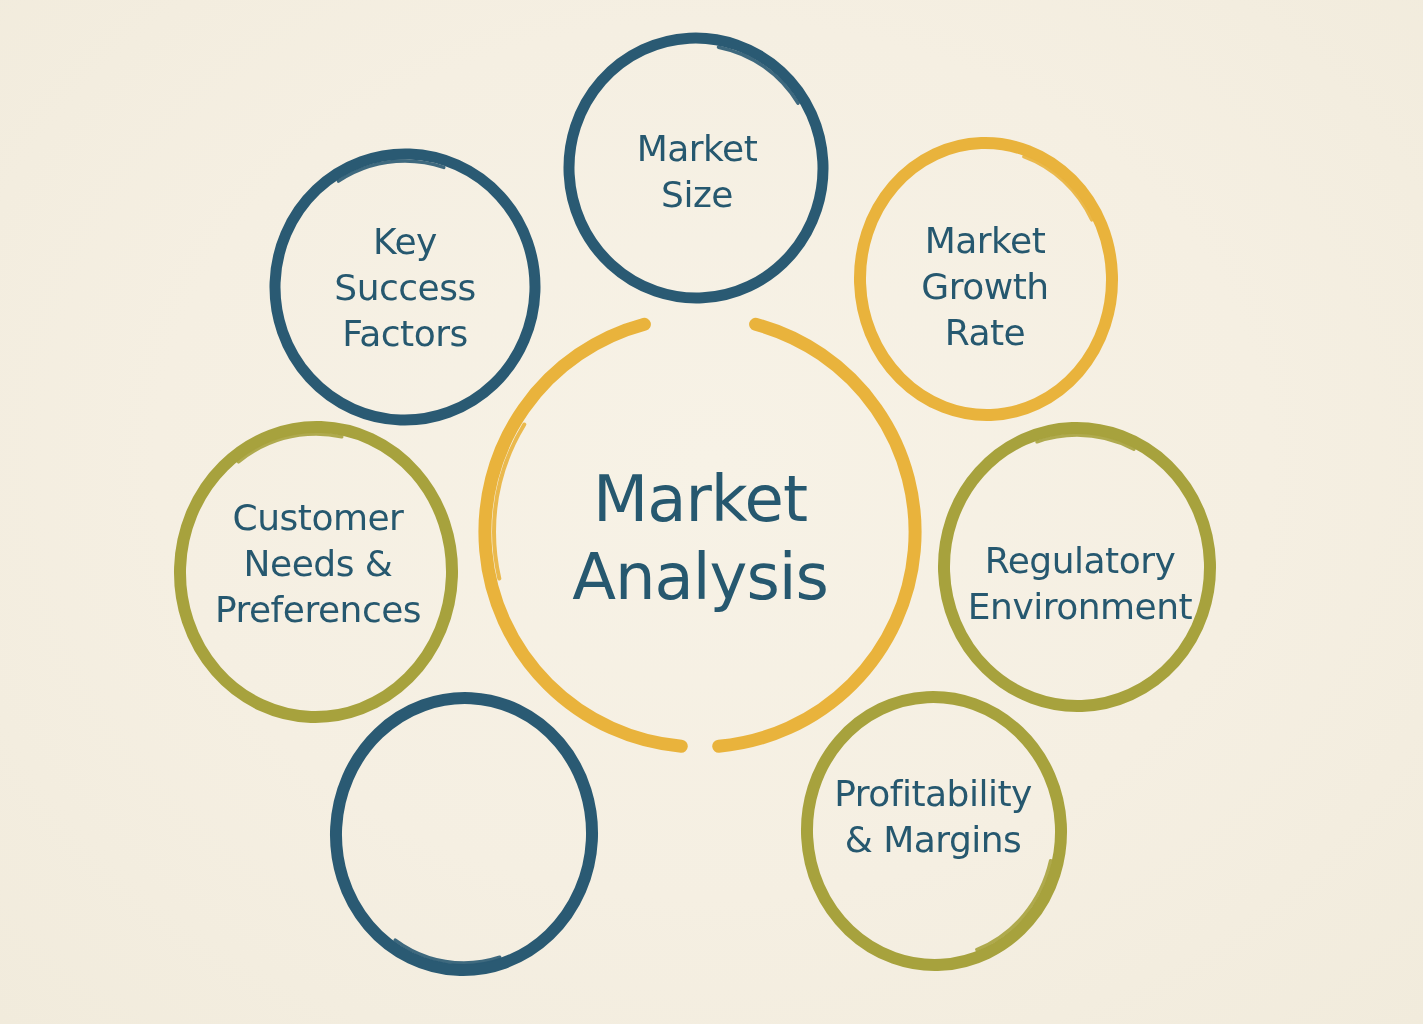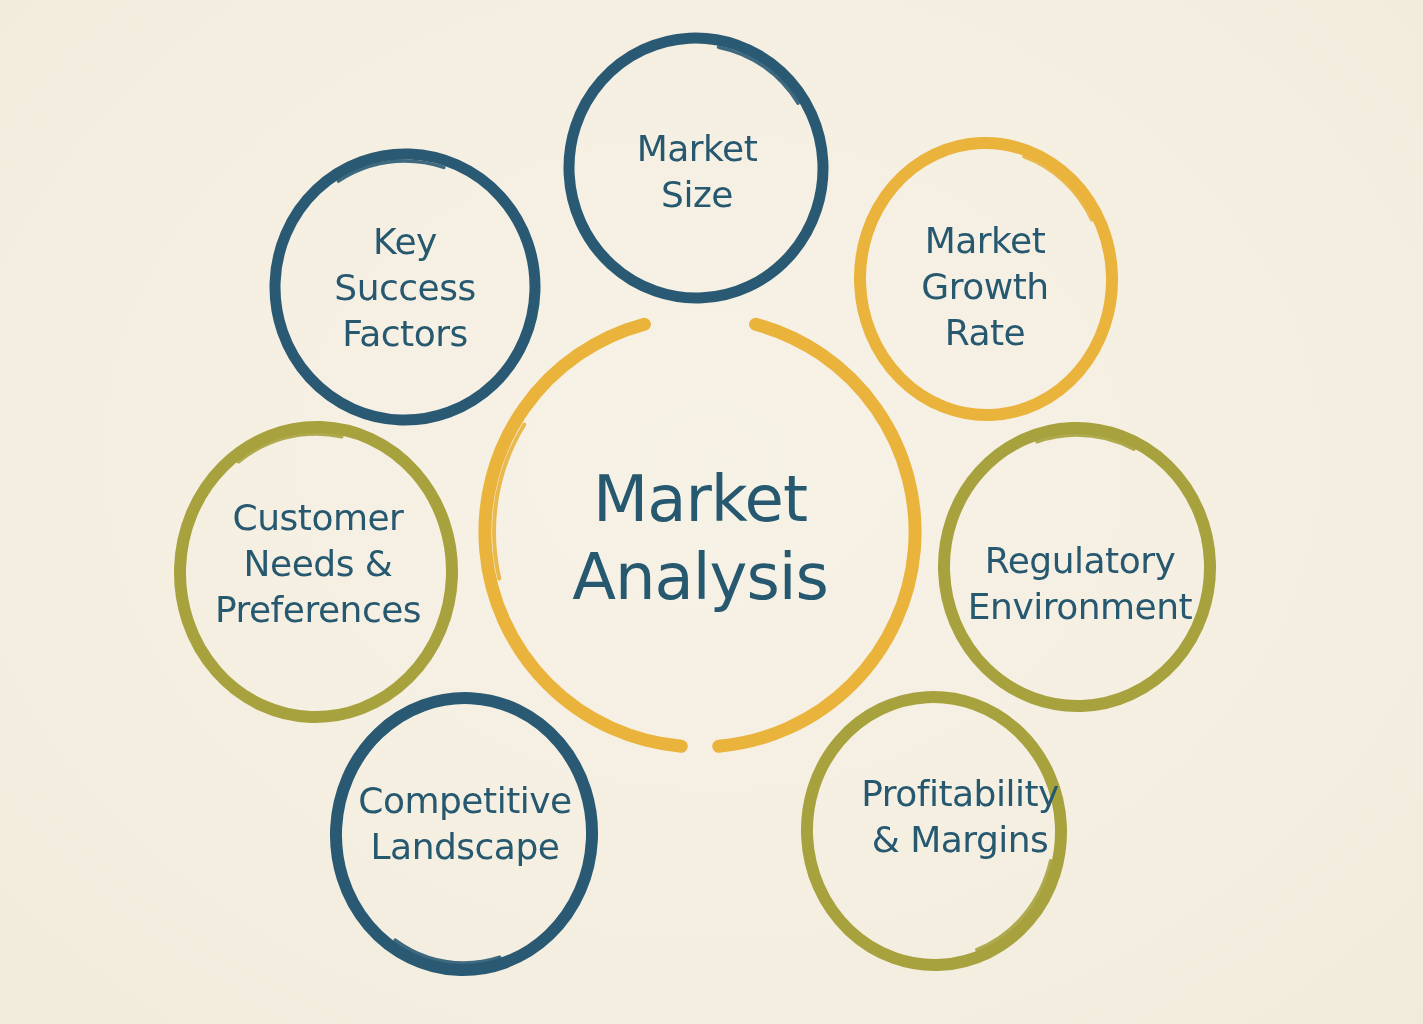--- a/index.html
+++ b/index.html
@@ -83,17 +83,16 @@
   <div class="label sat" style="left:697px; top:172px;">Market<br>Size</div>
 
   <div class="label sat" style="left:405px; top:288px;">Key<br>Success<br>Factors</div>
 
   <div class="label sat" style="left:985px; top:287px;">Market<br>Growth<br>Rate</div>
 
   <div class="label sat" style="left:318px; top:564px;">Customer<br>Needs &amp;<br>Preferences</div>
 
   <div class="label sat" style="left:1080px; top:584px;">Regulatory<br>Environment</div>
 
-  <div class="label sat" style="left:465px; top:824px;">Competitive<br>Landscape</div>
 
-  <div class="label sat" style="left:960px; top:817px;">Profitability<br>&amp; Margins</div>
+  <div class="label sat" style="left:933px; top:817px;">Profitability<br>&amp; Margins</div>
 
 </div>
 
 </body></html>

